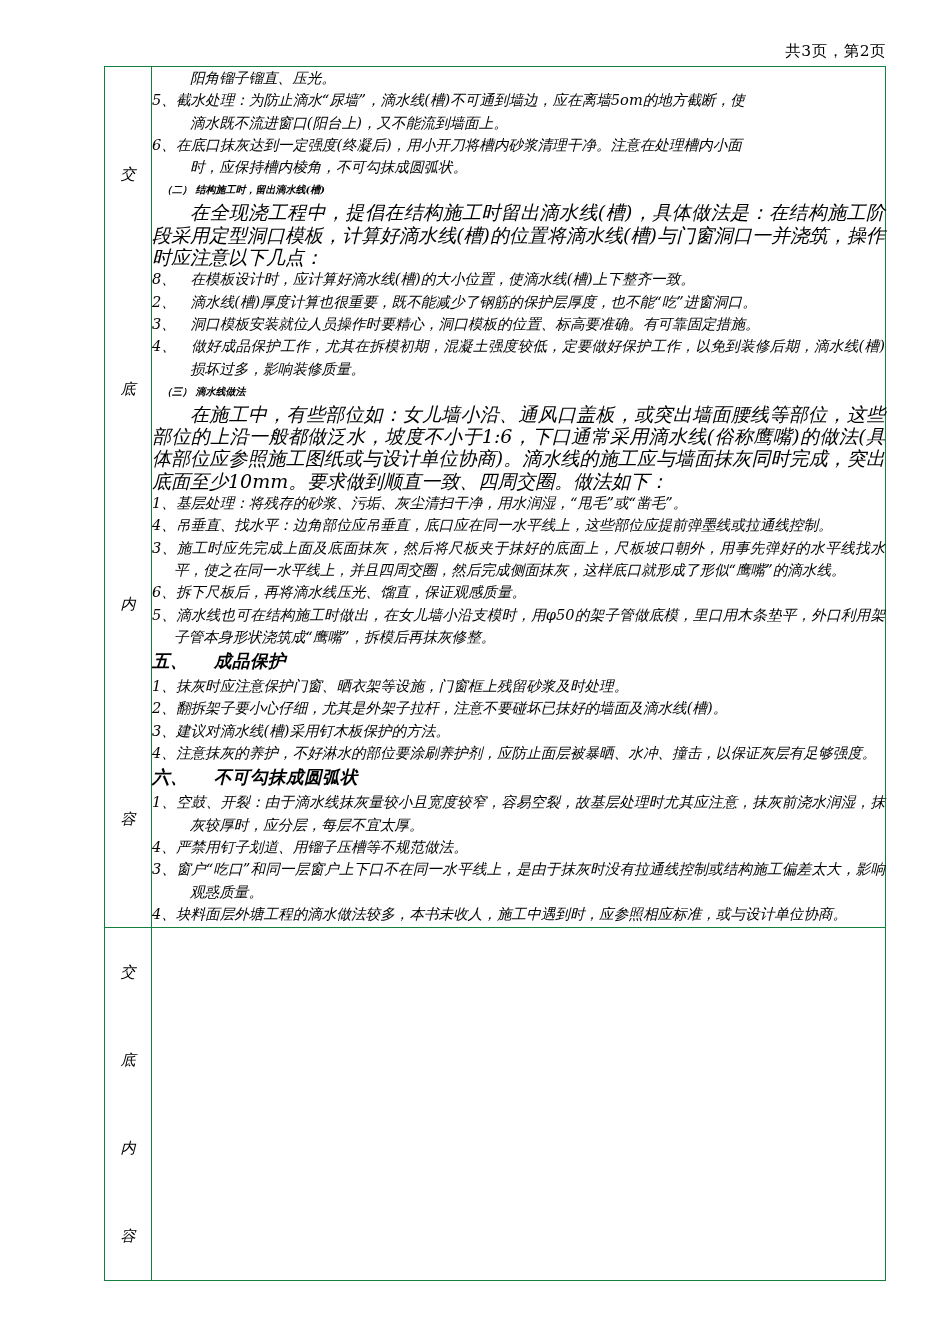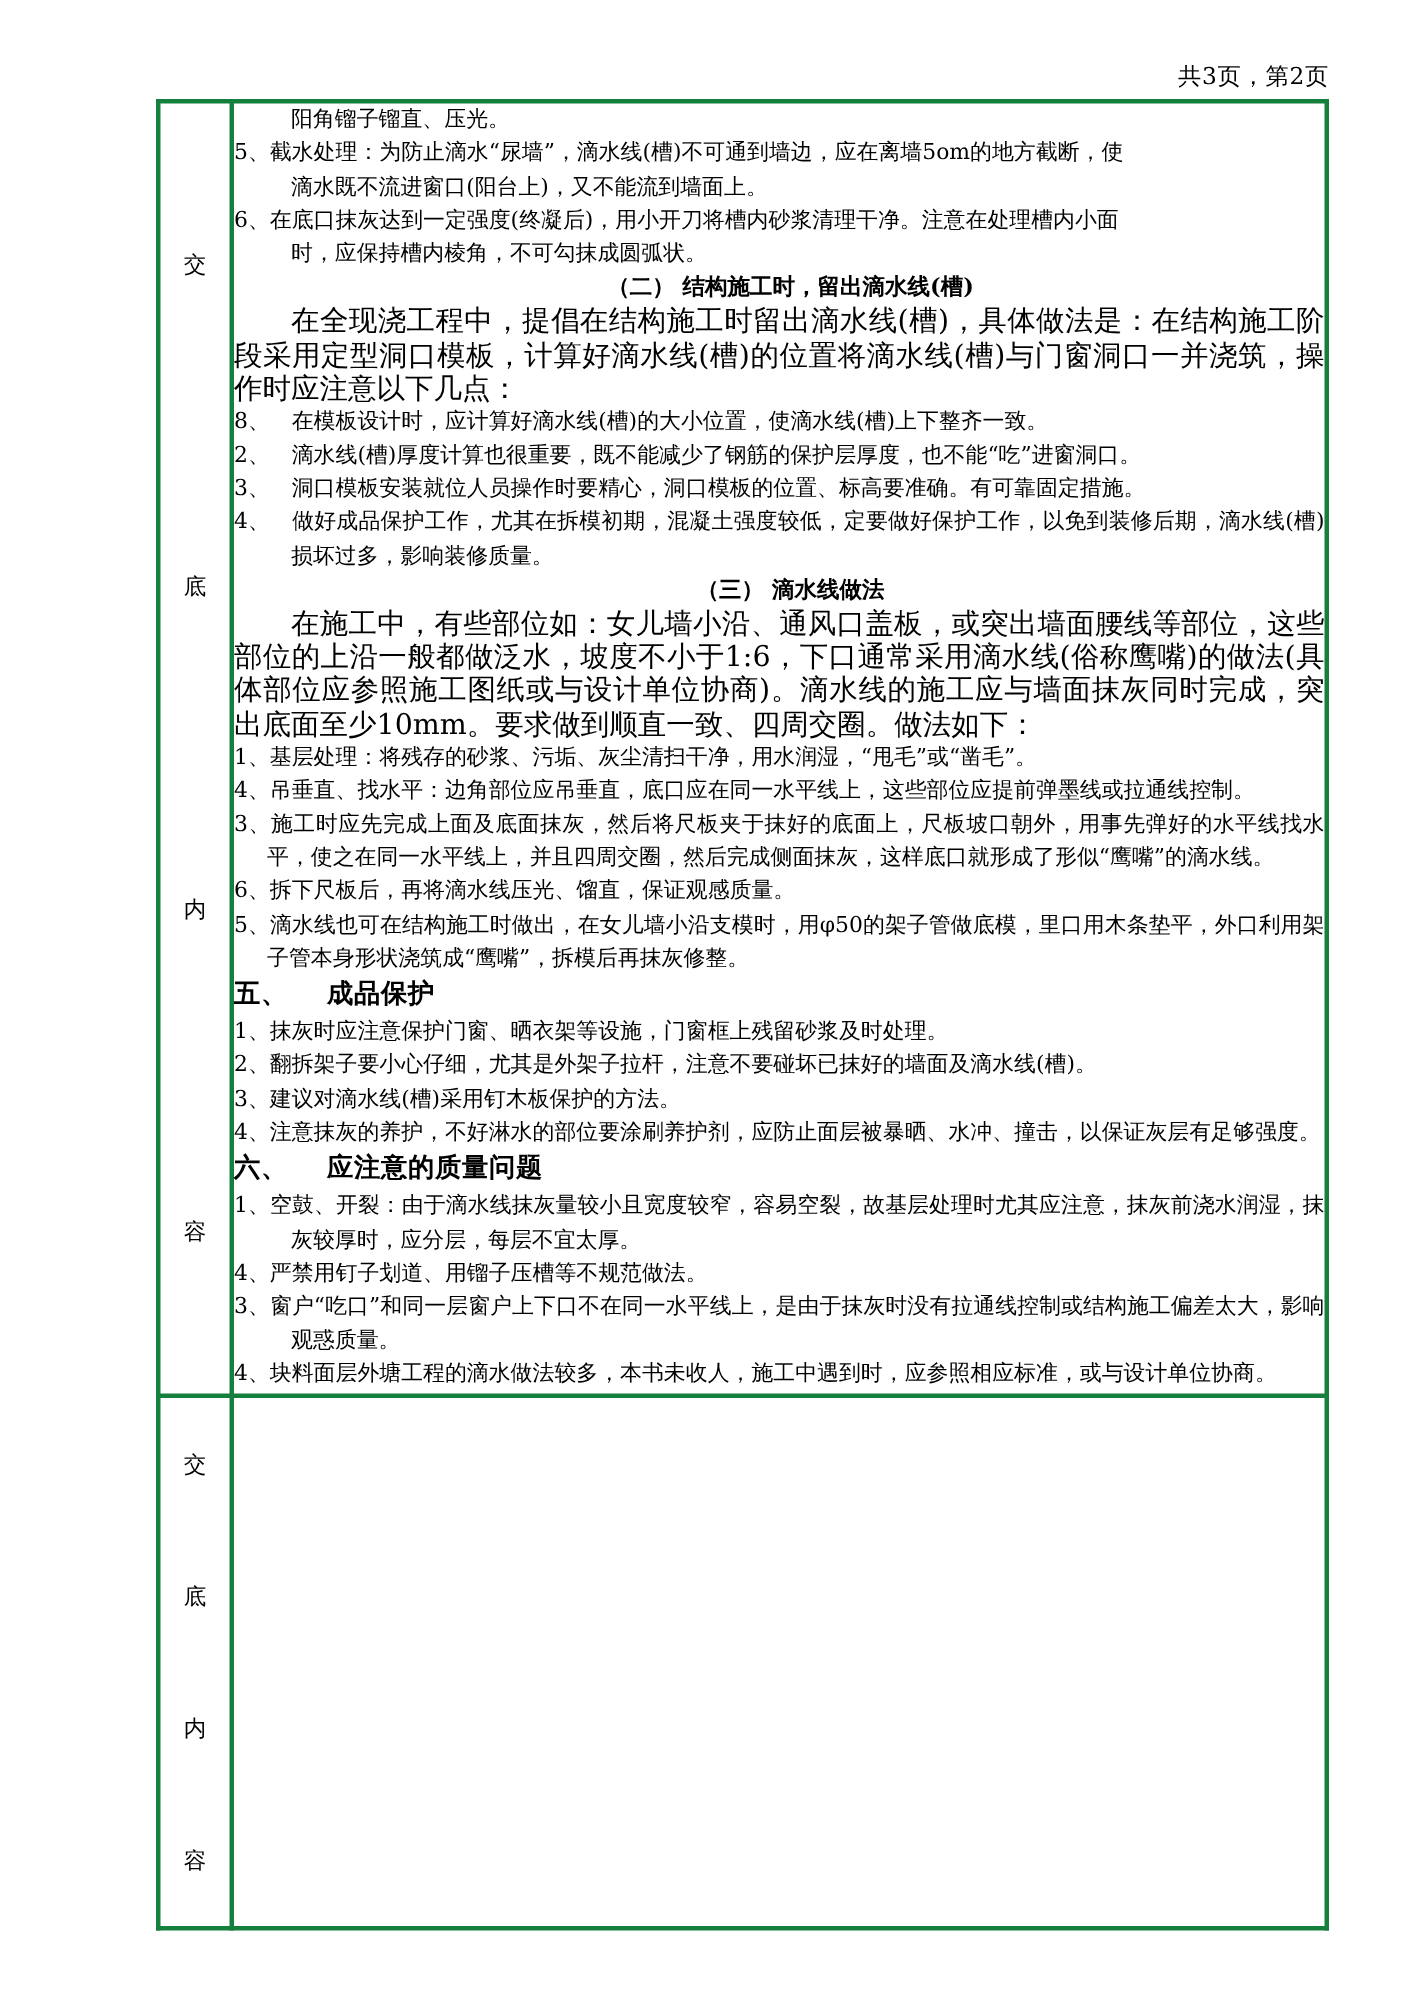--- a/index.html
+++ b/index.html
@@ -32,23 +32,24 @@
   }
   table.doc-table {
     position: absolute;
     left: 104px;
     top: 66px;
     width: 782px;
     border-collapse: collapse;
     table-layout: fixed;
   }
   table.doc-table td {
-    border: 3px solid #15803d;
+    border: 1px solid #15803d;
     vertical-align: top;
     padding: 0;
+    font-style: italic;
   }
   td.label-cell {
     width: 46px;
     text-align: center;
     vertical-align: middle;
   }
   .vlabel {
     display: flex;
     flex-direction: column;
     align-items: center;
@@ -88,25 +89,24 @@
     margin: 0;
     padding-left: 22px;
     text-indent: -22px;
     font-size: 14.6px;
     line-height: 22.3px;
     text-align: justify;
     text-justify: inter-ideograph;
   }
   h3.sub-head {          
     margin: 0;
-    font-size: 15px;
+    font-size: 10px;
     line-height: 23px;
     font-weight: bold;
     text-indent: 1em;
-    text-align: center;
   }
   h2.sec-head {          
     margin: 0;
     font-size: 17.5px;
     line-height: 27px;
     font-weight: bold;
     letter-spacing: 0.5px;
   }
   h2.sec-head .sec-num { display: inline-block; min-width: 62px; }
   .spacer-row-cell { height: 352px; }
@@ -156,21 +156,21 @@
 
         <h2 class="sec-head">
           <span class="sec-num">五、</span><span>成品保护</span>
         </h2>
         <p class="num-tight">1、抹灰时应注意保护门窗、晒衣架等设施，门窗框上残留砂浆及时处理。</p>
         <p class="num-tight">2、翻拆架子要小心仔细，尤其是外架子拉杆，注意不要碰坏已抹好的墙面及滴水线(槽)。</p>
         <p class="num-tight">3、建议对滴水线(槽)采用钉木板保护的方法。</p>
         <p class="num-tight">4、注意抹灰的养护，不好淋水的部位要涂刷养护剂，应防止面层被暴晒、水冲、撞击，以保证灰层有足够强度。</p>
 
         <h2 class="sec-head">
-          <span class="sec-num">六、</span><span>应注意的质量问题</span>
+          <span class="sec-num">六、</span><span>不可勾抹成圆弧状</span>
         </h2>
         <p class="num">1、空鼓、开裂：由于滴水线抹灰量较小且宽度较窄，容易空裂，故基层处理时尤其应注意，抹灰前浇水润湿，抹灰较厚时，应分层，每层不宜太厚。</p>
         <p class="num">4、严禁用钉子划道、用镏子压槽等不规范做法。</p>
         <p class="num">3、窗户“吃口”和同一层窗户上下口不在同一水平线上，是由于抹灰时没有拉通线控制或结构施工偏差太大，影响观惑质量。</p>
         <p class="num">4、块料面层外塘工程的滴水做法较多，本书未收人，施工中遇到时，应参照相应标准，或与设计单位协商。</p>
 
       </td>
     </tr>
     <tr>
       <td class="label-cell">

